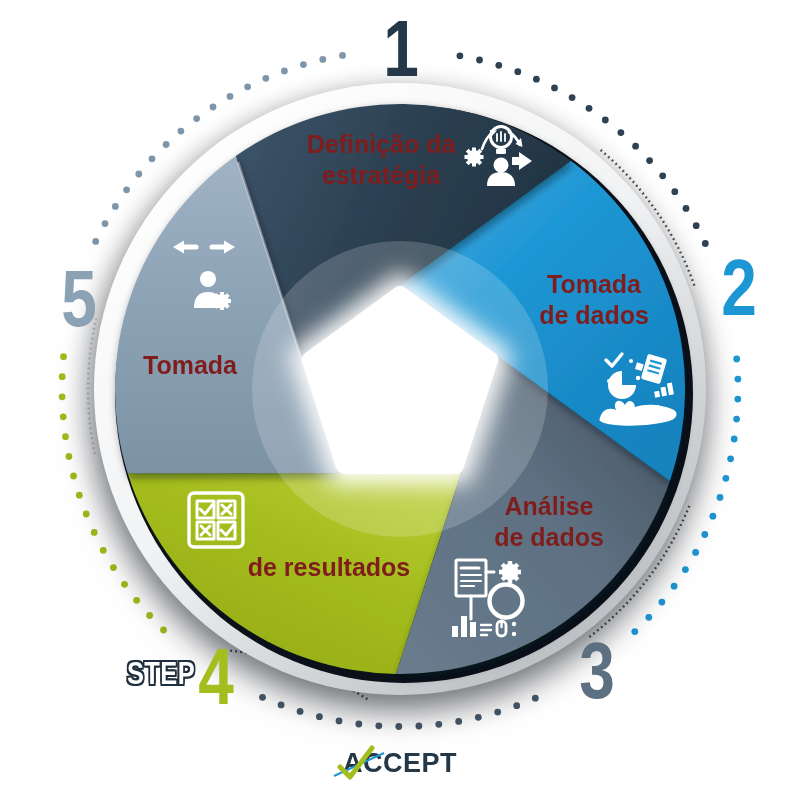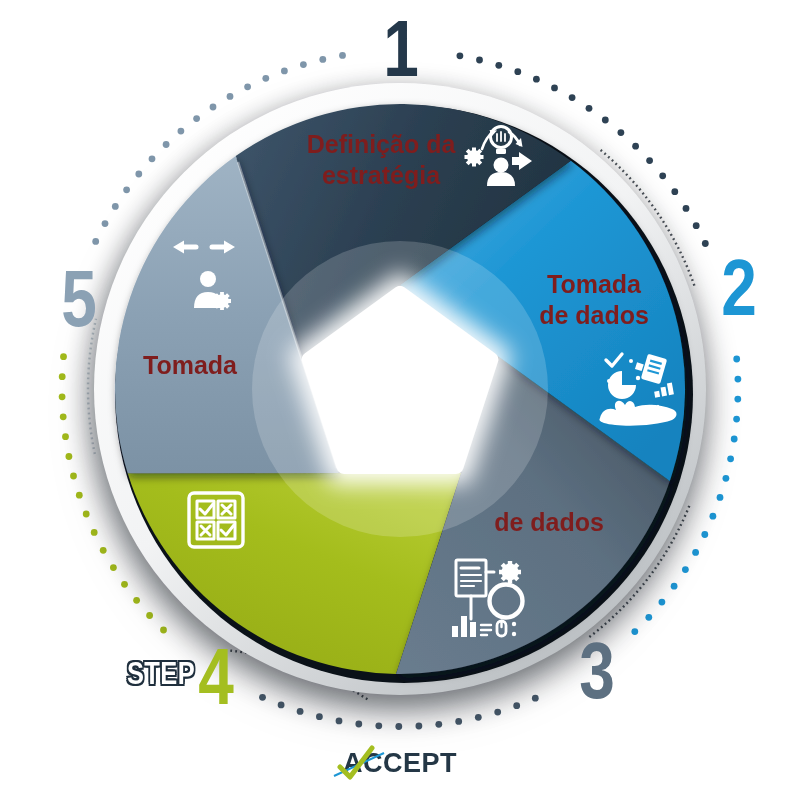--- a/index.html
+++ b/index.html
@@ -174,23 +174,25 @@
 
 <div class="seg-label" style="left:381px;top:160px;">
   <div>Definição da</div>
   <div>estratégia</div>
 </div>
 <div class="seg-label" style="left:594px;top:300px;">
   <div>Tomada</div>
   <div>de dados</div>
 </div>
 <div class="seg-label" style="left:549px;top:522px;">
+  <div>Análise</div>
   <div>de dados</div>
 </div>
 <div class="seg-label" style="left:329px;top:567px;">
+  <div>de resultados</div>
 </div>
 <div class="seg-label" style="left:190px;top:365px;">
   <div>Tomada</div>
 </div>
 
 <div class="big-num" style="left:401px;top:49px;color:#24384a;">1</div>
 <div class="big-num" style="left:739px;top:288px;color:#1d96d4;">2</div>
 <div class="big-num" style="left:597px;top:671px;color:#5d7081;">3</div>
 <div class="big-num" style="left:216px;top:677px;color:#a4be20;">4</div>
 <div class="big-num" style="left:79px;top:299px;color:#8ba1b4;">5</div>

